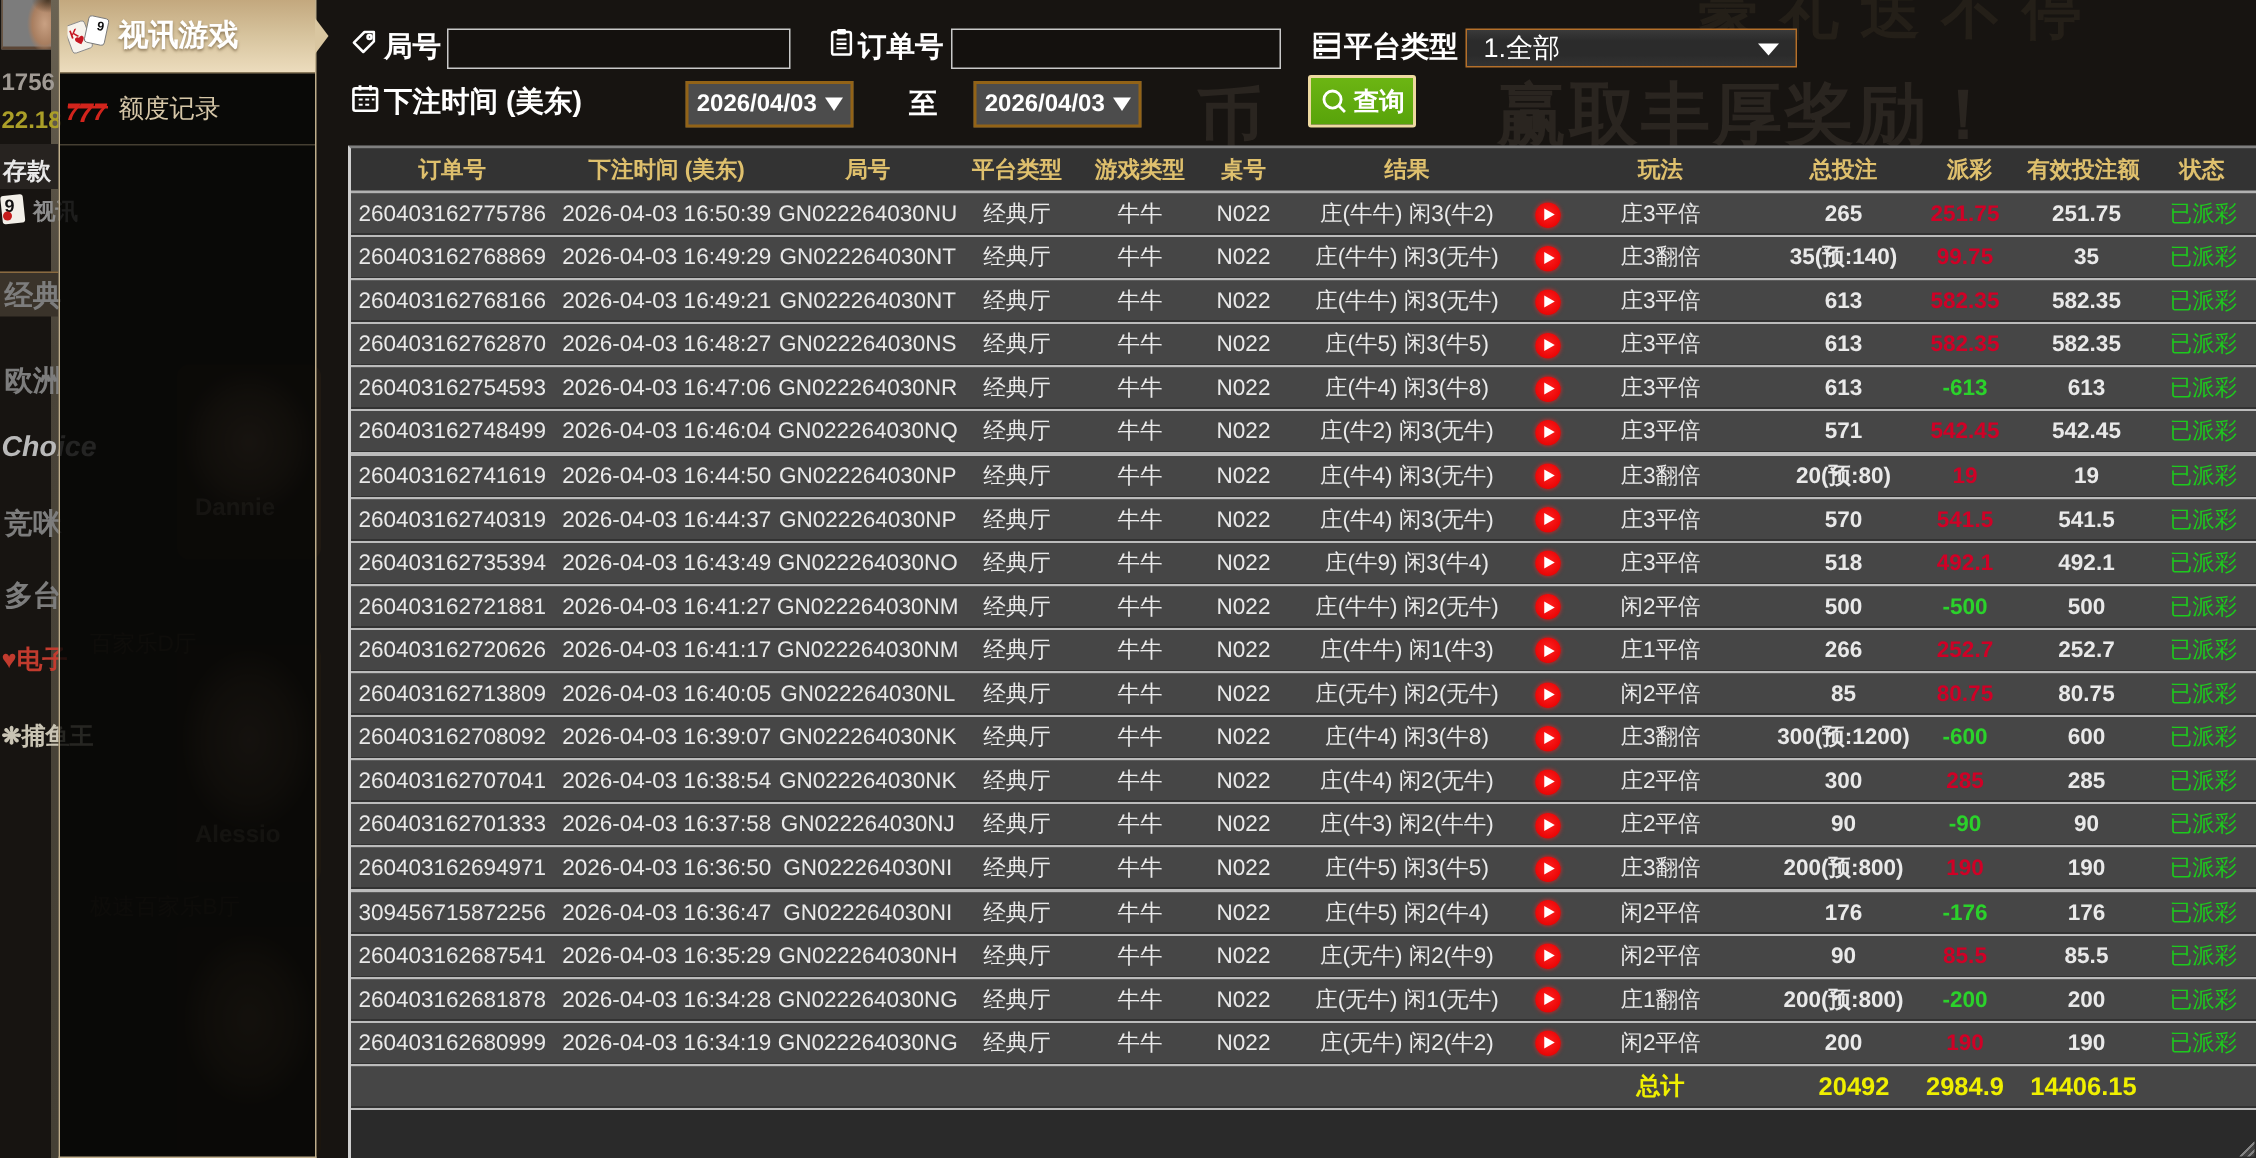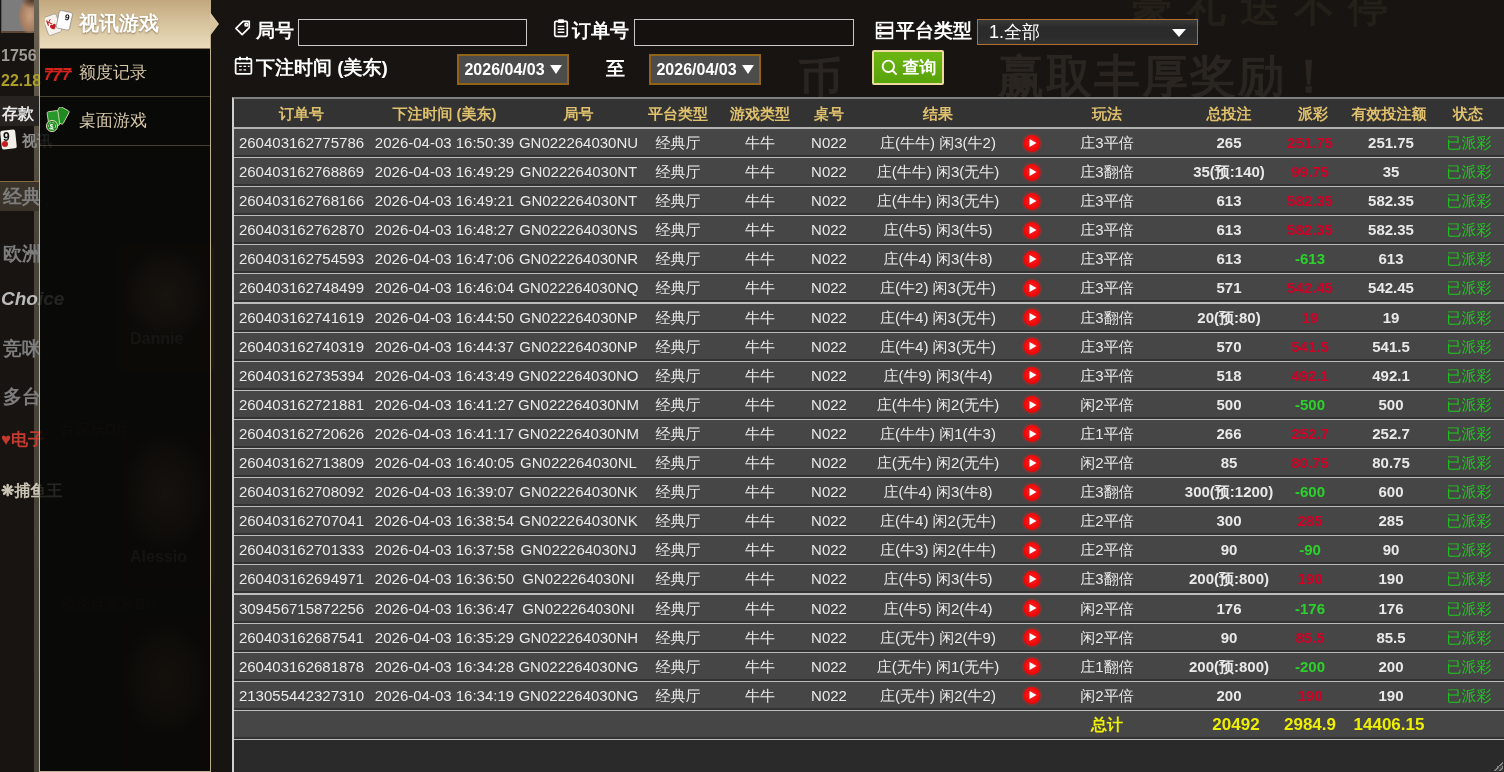--- a/index.html
+++ b/index.html
@@ -89,36 +89,20 @@
           <g font-family="Liberation Sans" font-weight="bold" font-style="italic" fill="#d2241c">
             <text x="-1" y="21" font-size="16">7</text>
             <text x="7" y="22" font-size="18">7</text>
             <text x="17" y="21" font-size="16">7</text>
           </g>
           <path d="M0 12.5h27" stroke="#d2241c" stroke-width="1.7"></path>
         </svg>
       </span>
       <span class="tx">额度记录</span>
     </div>
-  <div class="mi">
-      <span class="ic">
-        <svg width="27" height="27" viewBox="0 0 27 27">
-<g transform="rotate(28 16 10)">
-            <rect x="10" y="1" width="11" height="15" rx="1.5" fill="#1f8b1f" stroke="#e9ddc4" stroke-width="0.8"></rect>
-          </g>
-<g transform="rotate(-8 9 12)">
-            <rect x="3" y="4" width="11" height="15" rx="1.5" fill="#27992a" stroke="#e9ddc4" stroke-width="0.8"></rect>
-          </g>
-<circle cx="7" cy="19" r="5.6" fill="#1f8b1f" stroke="#e9ddc4" stroke-width="0.9"></circle>
-          <circle cx="7" cy="19" r="3.6" fill="none" stroke="#cfe8c9" stroke-width="0.8" stroke-dasharray="2 1.4"></circle>
-          <text x="4.8" y="21.6" font-size="6.5" font-weight="bold" fill="#fff" font-family="Liberation Sans">$</text>
-        </svg>
-      </span>
-      <span class="tx">桌面游戏</span>
-    </div>
 </div>
 <svg class="fic" style="left:233px;top:18px" width="20" height="20" viewBox="0 0 24 24" fill="none" stroke="#fff" stroke-width="2">
     <path d="M3.5 12.5 12 4h7.5v7.5L11 20z" stroke-linejoin="round"></path>
     <circle cx="16" cy="8" r="1.6"></circle>
   </svg>
 <span class="lbl" style="left:256px;top:18px;">局号</span>
 <div class="inp" style="left:298px;top:19px;width:229px;"></div>
 <svg class="fic" style="left:551px;top:18px" width="20" height="20" viewBox="0 0 24 24" fill="none" stroke="#fff" stroke-width="2">
     <rect x="4.5" y="4" width="15" height="18" rx="1.5"></rect>
     <rect x="8.5" y="1.5" width="7" height="4.5" rx="1" fill="#fff" stroke="none"></rect>
@@ -483,21 +467,21 @@
       <span class="pb" style="left:797.5px">
         <i></i>
       </span>
       <span class="v" style="left:873px">庄1翻倍</span>
       <span class="v m" style="left:995px">200(预:800)</span>
       <span class="v m pg" style="left:1076px">-200</span>
       <span class="v m" style="left:1157px">200</span>
       <span class="v st" style="left:1235px">已派彩</span>
     </div>
 <div class="tr">
-      <span class="v" style="left:67.5px">213055442327310</span>
+      <span class="v" style="left:67.5px">260403162680999</span>
       <span class="v" style="left:210.5px">2026-04-03 16:34:19</span>
       <span class="v" style="left:344.5px">GN022264030NG</span>
       <span class="v" style="left:444px">经典厅</span>
       <span class="v" style="left:526px">牛牛</span>
       <span class="v" style="left:595px">N022</span>
       <span class="v" style="left:704px">庄(无牛) 闲2(牛2)</span>
       <span class="pb" style="left:797.5px">
         <i></i>
       </span>
       <span class="v" style="left:873px">闲2平倍</span>

